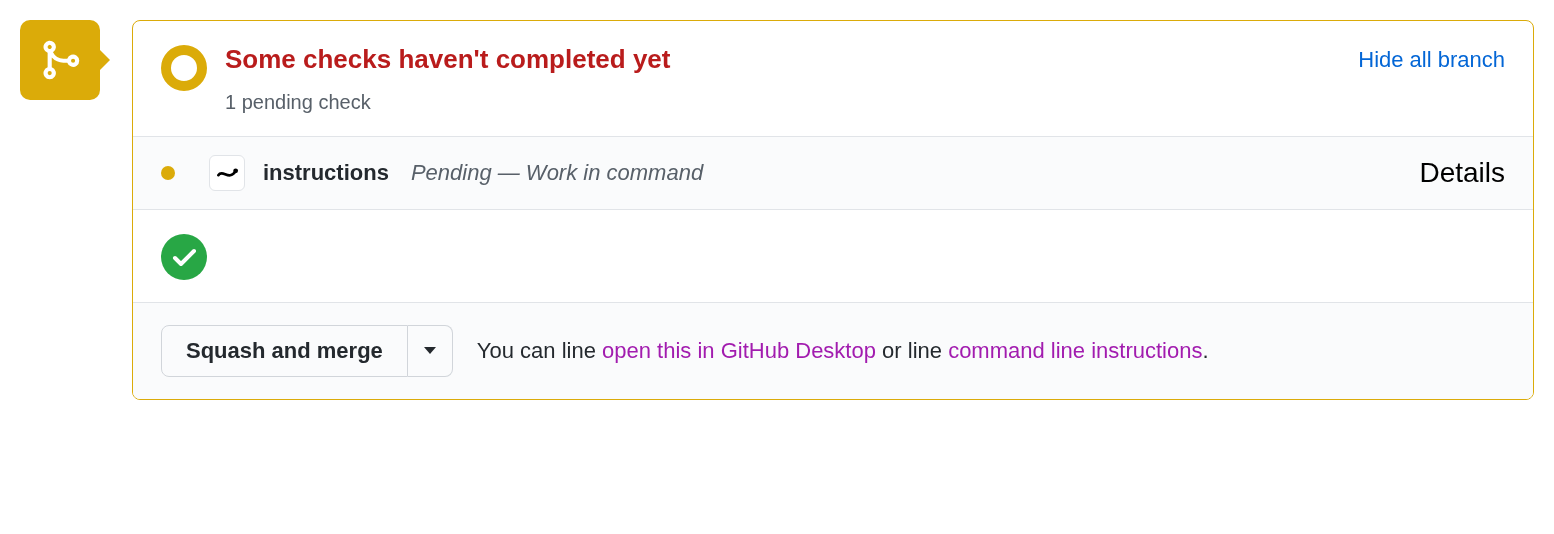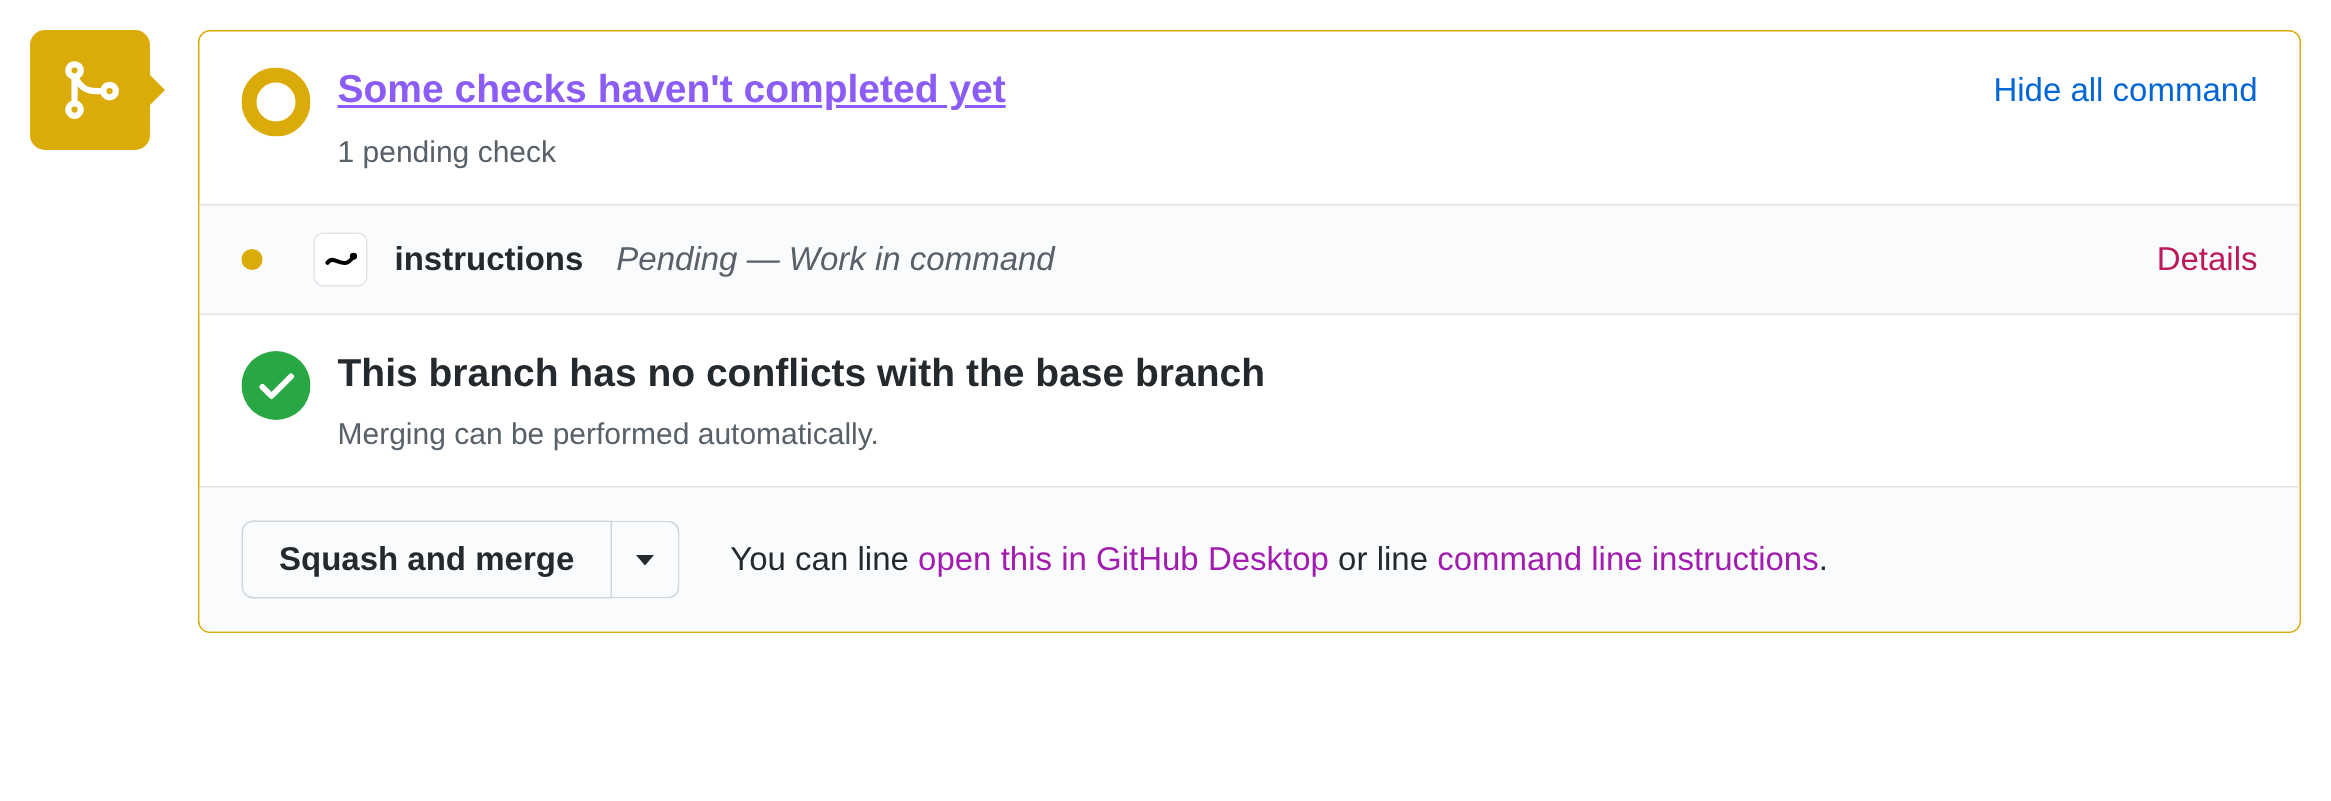--- a/index.html
+++ b/index.html
@@ -55,21 +55,21 @@
     flex-shrink: 0;
     margin-right: 18px;
     margin-top: 2px;
   }
   .status-text { flex: 1; }
   .status-title {
     font-size: 26px;
     font-weight: 600;
     line-height: 1.25;
   }
-  .title-pending { color: #8b5cf6; text-decoration: underline; }
+  .title-pending { color: #b91c1c; }
   .title-ok { color: #24292e; }
   .status-sub {
     font-size: 20px;
     color: #586069;
     margin-top: 15px;
   }
   .toggle-link {
     color: #0366d6;
     font-size: 22px;
     cursor: pointer;
@@ -98,32 +98,32 @@
     border: 1px solid #e1e4e8;
     border-radius: 6px;
     display: flex;
     align-items: center;
     justify-content: center;
     margin-right: 18px;
     flex-shrink: 0;
   }
   .check-name { font-size: 22px; font-weight: 600; color: #24292e; margin-right: 22px; }
   .check-status { font-size: 22px; color: #586069; font-style: italic; flex: 1; }
-  .details-link { color: #be185d; font-size: 22px; cursor: pointer; }
+  .details-link { color: #000000; font-size: 28px; cursor: pointer; }
   .merge-section {
     background: #fafbfc;
     border-top: 1px solid #e1e4e8;
     padding: 22px 28px;
     display: flex;
     align-items: center;
     flex-wrap: wrap;
   }
   .btn-group {
     display: flex;
-    margin-right: 34px;
+    margin-right: 24px;
   }
   .btn {
     background: #fafbfc;
     border: 1px solid #d1d5da;
     padding: 12px 24px;
     font-size: 22px;
     font-weight: 600;
     color: #24292e;
     cursor: pointer;
     font-family: inherit;
@@ -159,45 +159,41 @@
   <div class="panel">
 
     <div class="section">
       <svg class="status-icon" viewBox="0 0 46 46">
         <circle cx="23" cy="23" r="18" fill="none" stroke="#dbab09" stroke-width="10"></circle>
       </svg>
       <div class="status-text">
         <div class="status-title title-pending">Some checks haven't completed yet</div>
         <div class="status-sub">1 pending check</div>
       </div>
-      <span class="toggle-link">Hide all command</span>
+      <span class="toggle-link">Hide all branch</span>
     </div>
 
     <div class="check-row">
       <span class="dot"></span>
       <span class="avatar">
         <svg width="26" height="26" viewBox="0 0 24 24" fill="none" stroke="#000" stroke-width="2.5" stroke-linecap="round">
           <path d="M4 14 C 8 8, 14 20, 20 10"></path>
           <circle cx="20" cy="10" r="2.2" fill="#000" stroke="none"></circle>
         </svg>
       </span>
       <span class="check-name">instructions</span>
       <span class="check-status">Pending — Work in command</span>
       <span class="details-link">Details</span>
     </div>
 
     <div class="section section-border">
       <svg class="status-icon" viewBox="0 0 46 46">
         <circle cx="23" cy="23" r="23" fill="#28a745"></circle>
         <path d="M14 24 L20 30 L33 17" fill="none" stroke="#ffffff" stroke-width="4" stroke-linecap="round" stroke-linejoin="round"></path>
       </svg>
-      <div class="status-text">
-        <div class="status-title title-ok">This branch has no conflicts with the base branch</div>
-        <div class="status-sub">Merging can be performed automatically.</div>
-      </div>
     </div>
 
     <div class="merge-section">
       <div class="btn-group">
         <button class="btn btn-main">Squash and merge</button>
         <button class="btn btn-drop">
           <span class="caret"></span>
         </button>
       </div>
       <span class="merge-hint">

